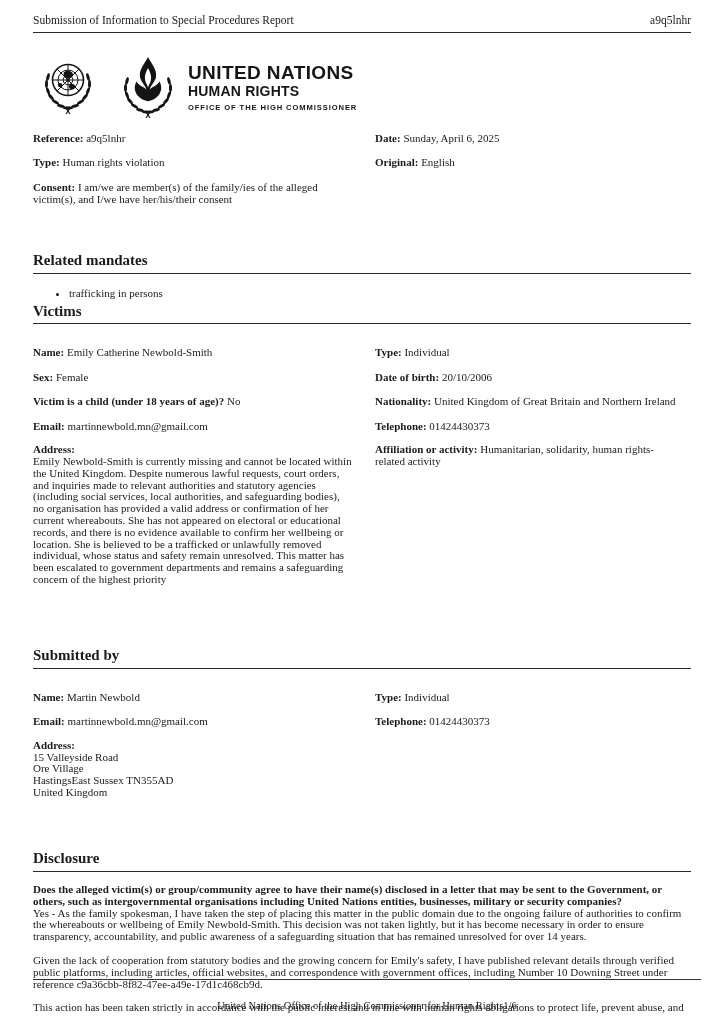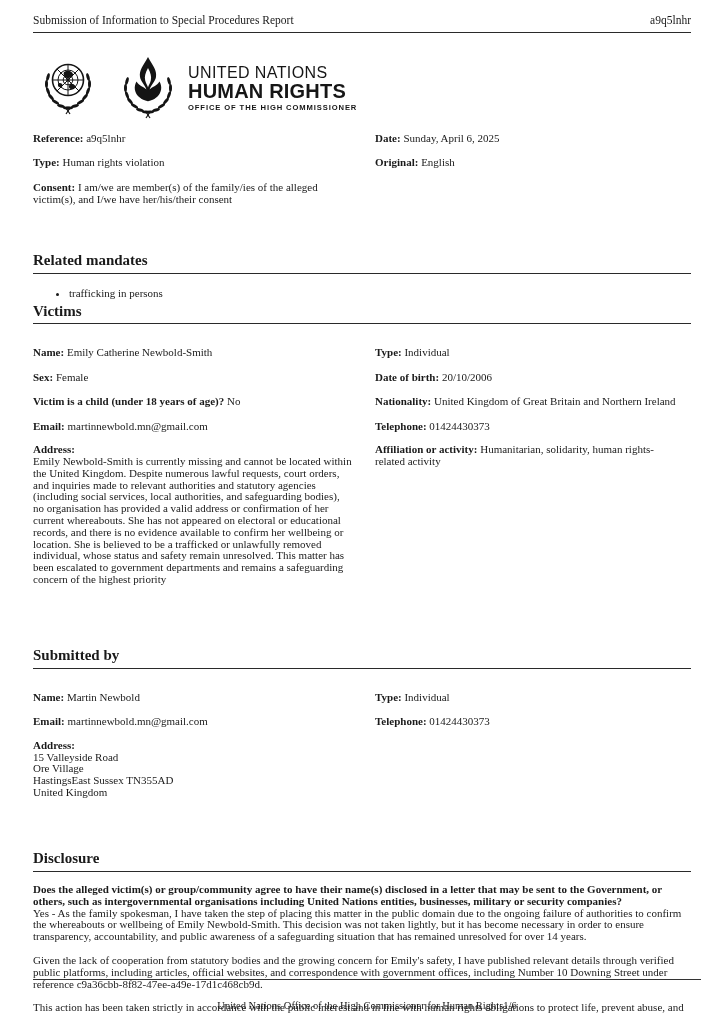--- a/index.html
+++ b/index.html
@@ -38,22 +38,22 @@
     align-items: flex-start;
   }
   .logo-row svg { flex: 0 0 auto; }
   .ohchr-mark { margin-left: 22px; }
   .logo-text {
     margin-left: 10px;
     padding-top: 7px;
     font-family: "Liberation Sans", sans-serif;
     color: #161616;
   }
-  .logo-line1 { font-size: 16px; font-weight: 400; letter-spacing: 0.4px; line-height: 17px; }
-  .logo-line2 { font-size: 20px;   font-weight: 700; letter-spacing: 0.2px; line-height: 20px; }
+  .logo-line1 { font-size: 19px; font-weight: 700; letter-spacing: 0.4px; line-height: 17px; }
+  .logo-line2 { font-size: 14px;   font-weight: 700; letter-spacing: 0.2px; line-height: 20px; }
   .logo-line3 { font-size: 7.6px;  font-weight: 700; letter-spacing: 0.9px; line-height: 11px; margin-top: 1px; }
 
   
   .grid2 { display: grid; grid-template-columns: 334px 1fr; column-gap: 8px; align-items: start; }
   .fld { margin-bottom: 11.5px; padding-right: 14px; }
   .fld b { font-weight: bold; }
   .blocklabel { display: block; }
   .tight { line-height: 11.8px; }
 
   .meta-grid { margin-top: 13px; }

